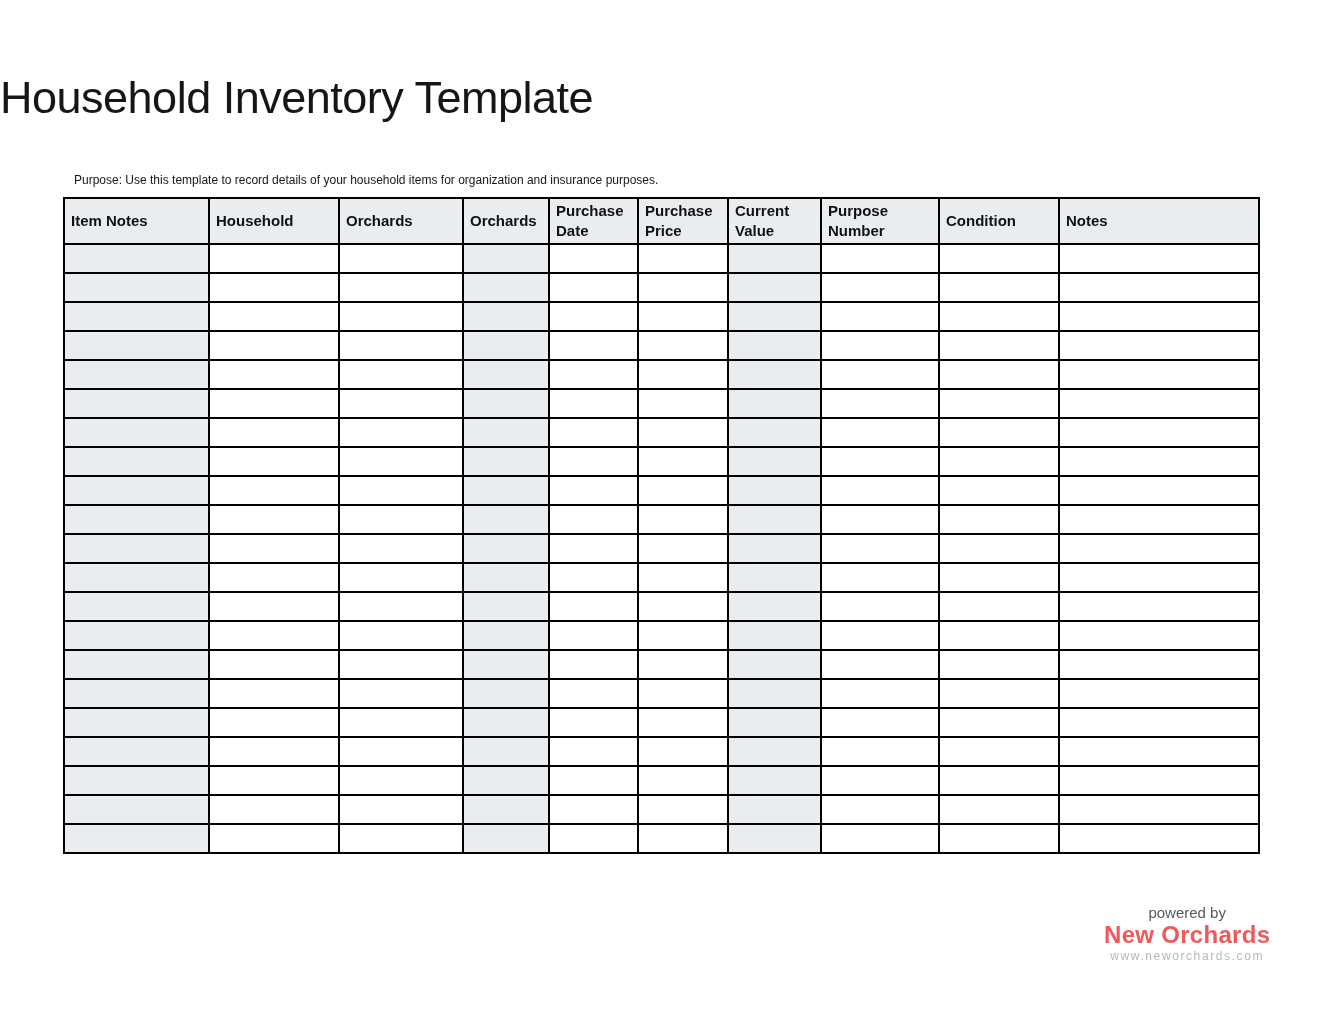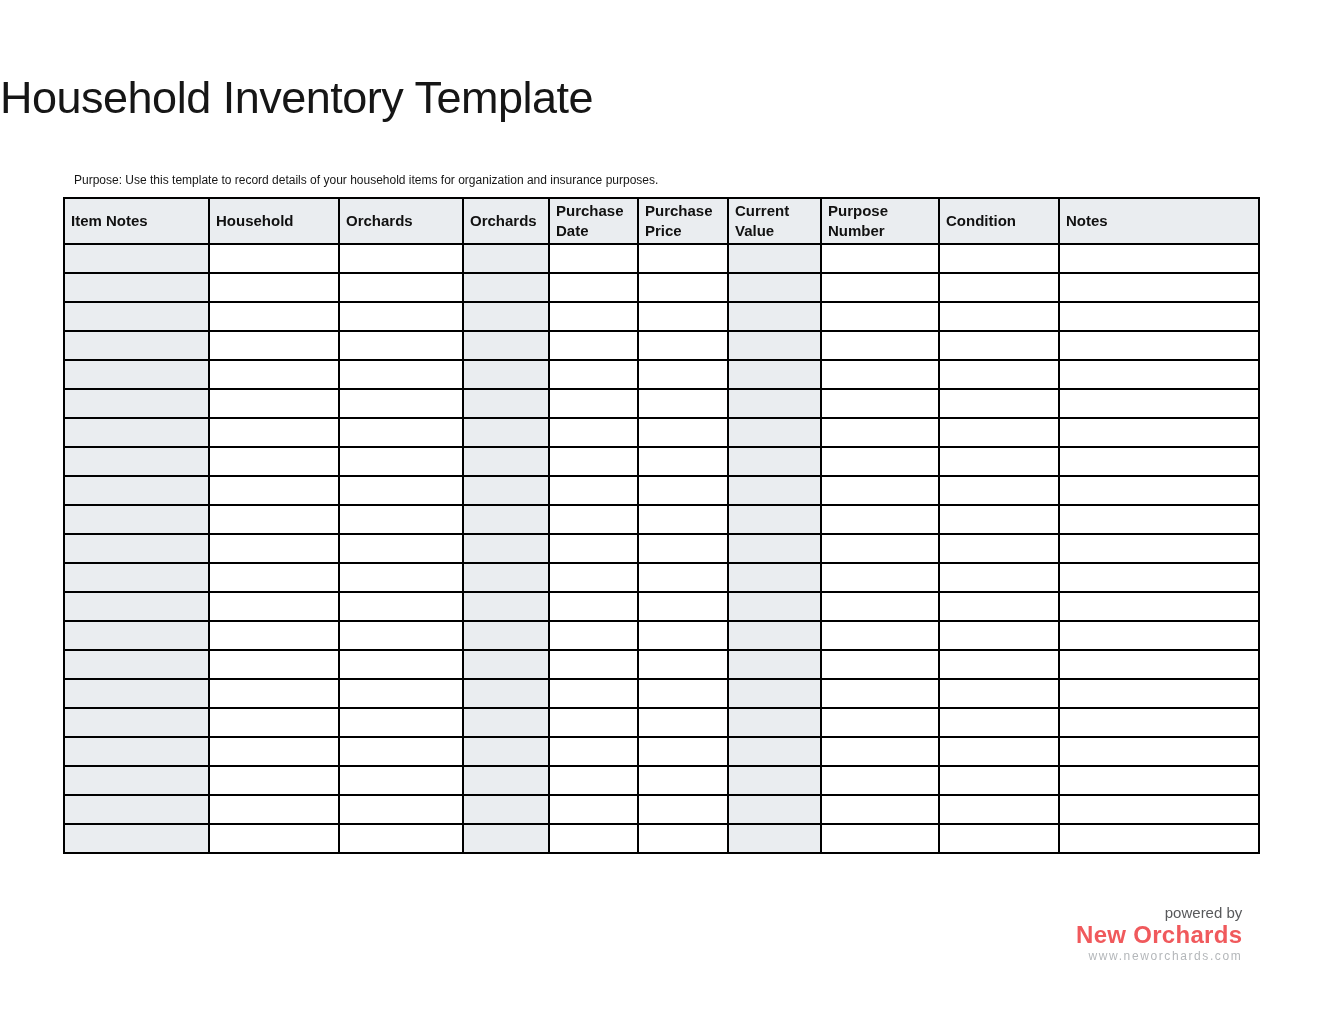--- a/index.html
+++ b/index.html
@@ -59,22 +59,22 @@
     height: 29px;
     padding: 0 6px;
     background: #ffffff;
     font-size: 14px;
   }
   table.inventory td.shaded {
     background: var(--shade-bg, #eaedf0);
   }
   .footer {
     position: absolute;
-    left: 1076px; top: 904px;
-    text-align: right;
+    left: 1104px; top: 904px;
+    text-align: center;
   }
   .powered-by {
     font-size: 15px;
     color: #58595b;
   }
   .brand-name {
     font-size: 24px;
     font-weight: 700;
     letter-spacing: 0.3px;
     color: var(--brand-color, #f0595c);

